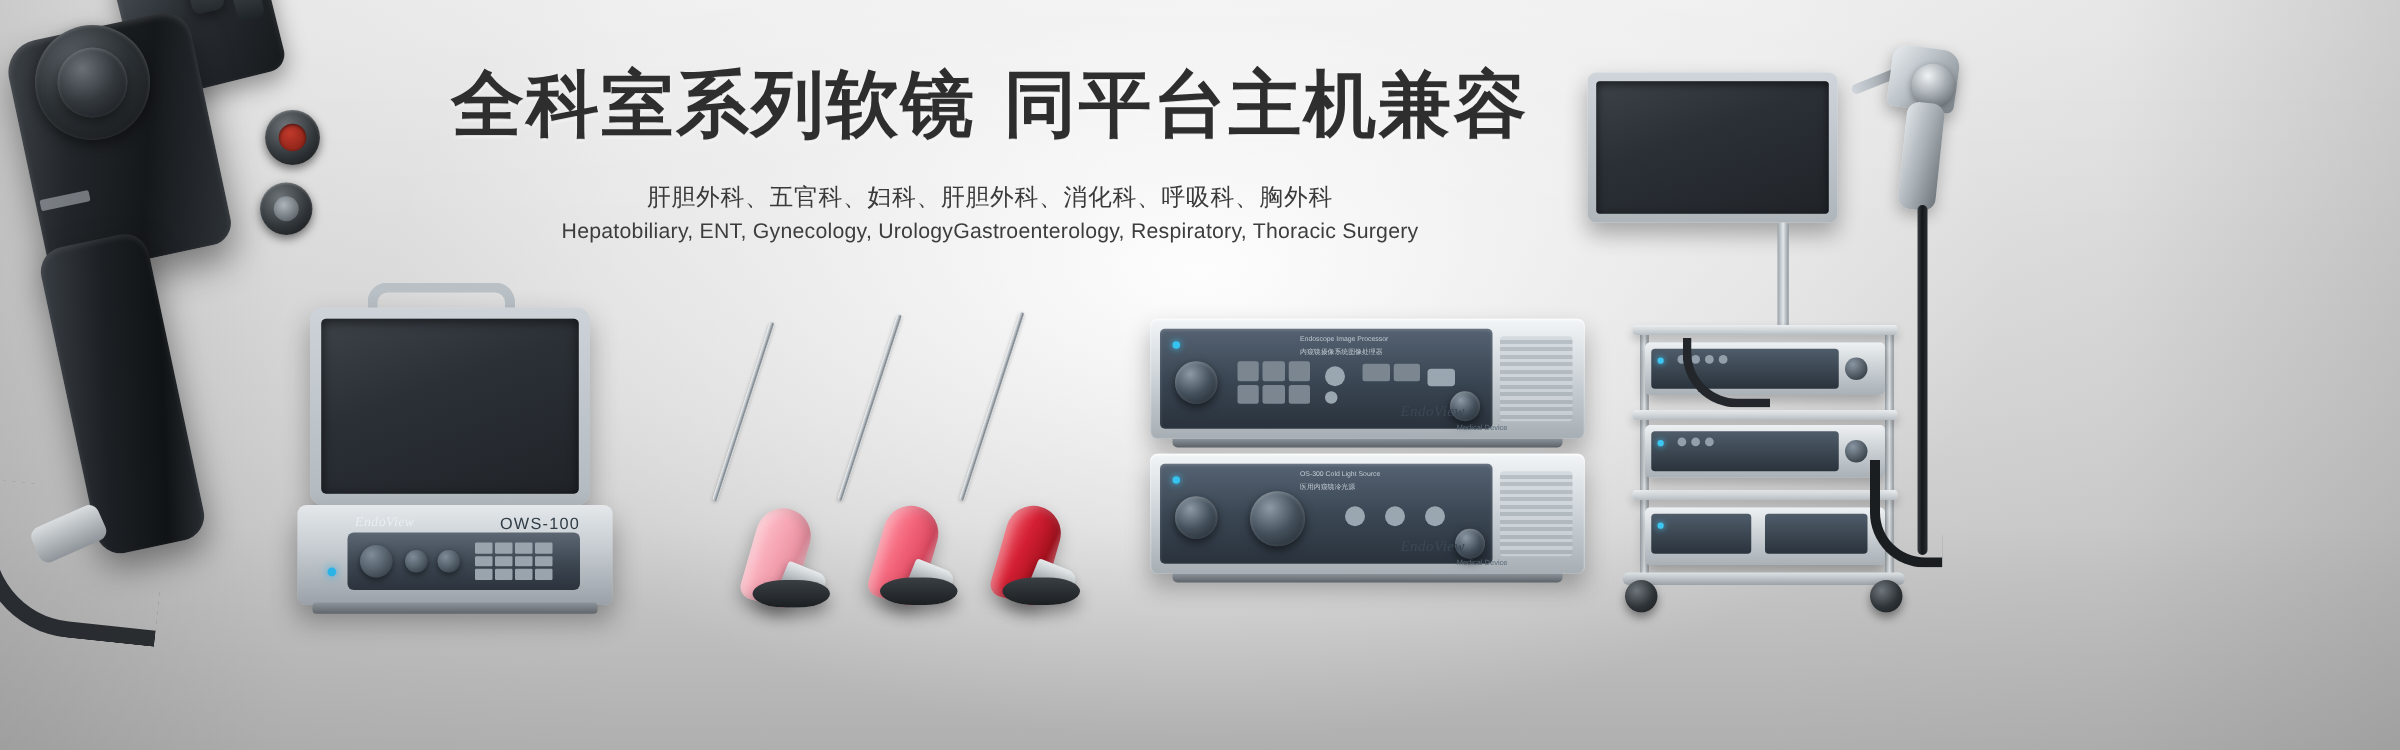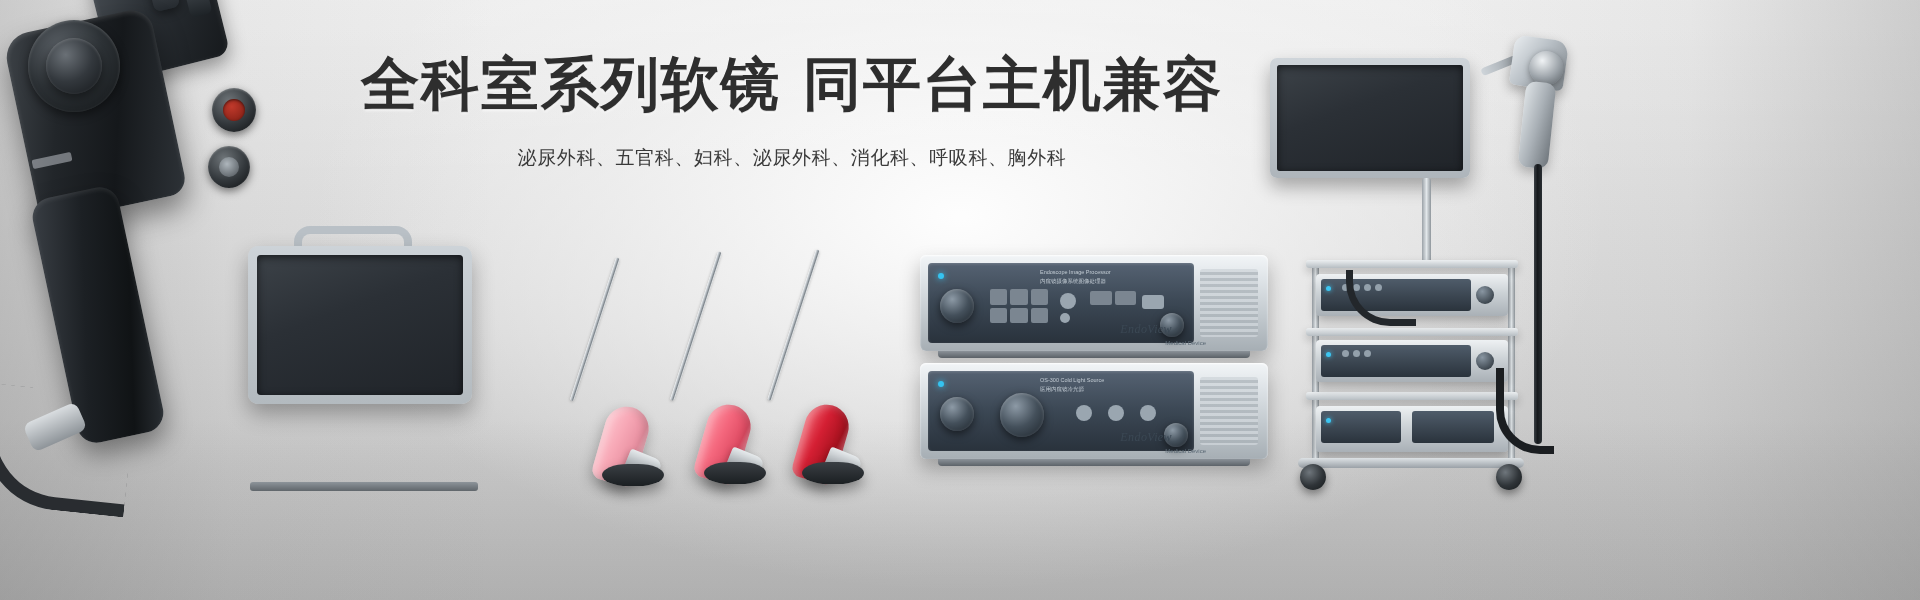--- a/index.html
+++ b/index.html
@@ -399,20 +399,43 @@
     <div class="es-port p2"></div>
     <div class="es-grip"></div>
     <div class="es-cable"></div>
     <div class="es-tip"></div>
   </div>
 
   <div class="dev" id="ows">
     <div class="ows-handle"></div>
     <div class="ows-mon">
       <div class="screen"></div>
+    </div>
+    <div class="ows-base">
+      <div class="ows-brand brandtxt">EndoView</div>
+      <div class="ows-model">OWS-100</div>
+      <div class="ows-strip"></div>
+      <div class="ows-led"></div>
+      <div class="ows-knob"></div>
+      <div class="ows-knob ows-knob2"></div>
+      <div class="ows-knob ows-knob3"></div>
+      <div class="ows-keys">
+        <i></i>
+          <i></i>
+          <i></i>
+          <i></i>
+          <i></i>
+          <i></i>
+          <i></i>
+          <i></i>
+          <i></i>
+          <i></i>
+          <i></i>
+          <i></i>
+      </div>
     </div>
     <div class="ows-foot"></div>
   </div>
 
   <div class="instr" id="instr1">
     <div class="rod"></div>
     <div class="handle"></div>
     <div class="jaw"></div>
     <div class="base"></div>
   </div>
@@ -533,17 +556,18 @@
       <div class="cs-grip"></div>
       <div class="cs-tube"></div>
       <div class="cs-tube2"></div>
     </div>
   </div>
 
   <div class="textblock">
     <div class="headline">
       <span>全科室系列软镜</span><span class="gap"></span><span>同平台主机兼容</span>
     </div>
-    <div class="spec-cn">泌尿外科、五官科、妇科、泌尿外科、消化科、呼吸科、胸外科</div>
+    <div class="spec-cn">肝胆外科、五官科、妇科、肝胆外科、消化科、呼吸科、胸外科</div>
+    <div class="spec-en">Hepatobiliary, ENT, Gynecology, UrologyGastroenterology, Respiratory, Thoracic Surgery</div>
   </div>
 
   <div class="vign"></div>
 </div>
 
 </body></html>

